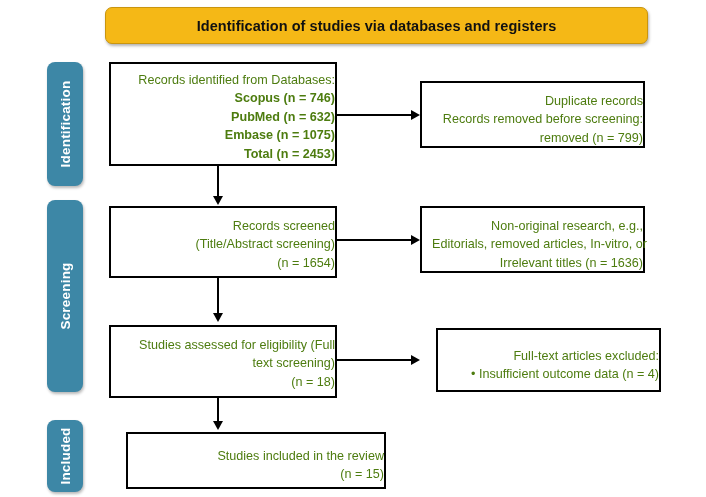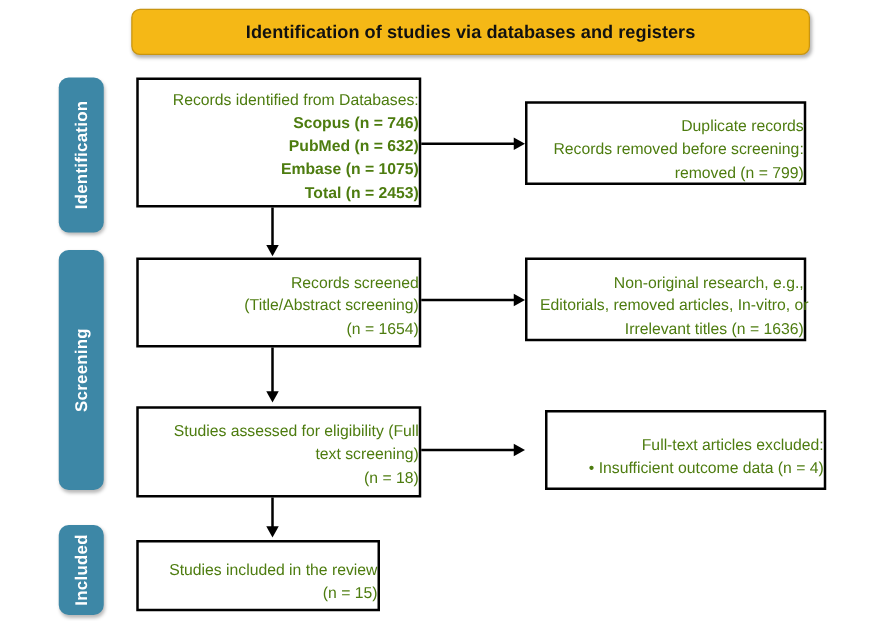--- a/index.html
+++ b/index.html
@@ -81,21 +81,21 @@
     line-height: 1.46;
     color: #4d7c0f;
   }
   .flow-box .line { white-space: pre; display: block; }
   .flow-box .indent { padding-left: 34px; font-weight: bold; }
 
   
   #box-identified   { left: 109px; top: 62px;  width: 228px; height: 104px; }
   #box-screened     { left: 109px; top: 206px; width: 228px; height: 72px;  padding-top: 9px; }
   #box-eligibility  { left: 109px; top: 325px; width: 228px; height: 73px;  padding-top: 9px; }
-  #box-included     { left: 109px; top: 432px; width: 195px; height: 57px;  padding-top: 13px; }
+  #box-included     { left: 126px; top: 432px; width: 260px; height: 57px;  padding-top: 13px; }
 
   
   #box-removed      { left: 420px; top: 81px;  width: 225px; height: 67px;  padding-top: 9px; }
   #box-nonoriginal  { left: 420px; top: 206px; width: 225px; height: 67px;  padding-top: 9px; }
   #box-excluded     { left: 420px; top: 328px; width: 225px; height: 64px;  padding-top: 17px; margin-left: 16px; }
 
   
   .vline {
     position: absolute;
     width: 2px;

